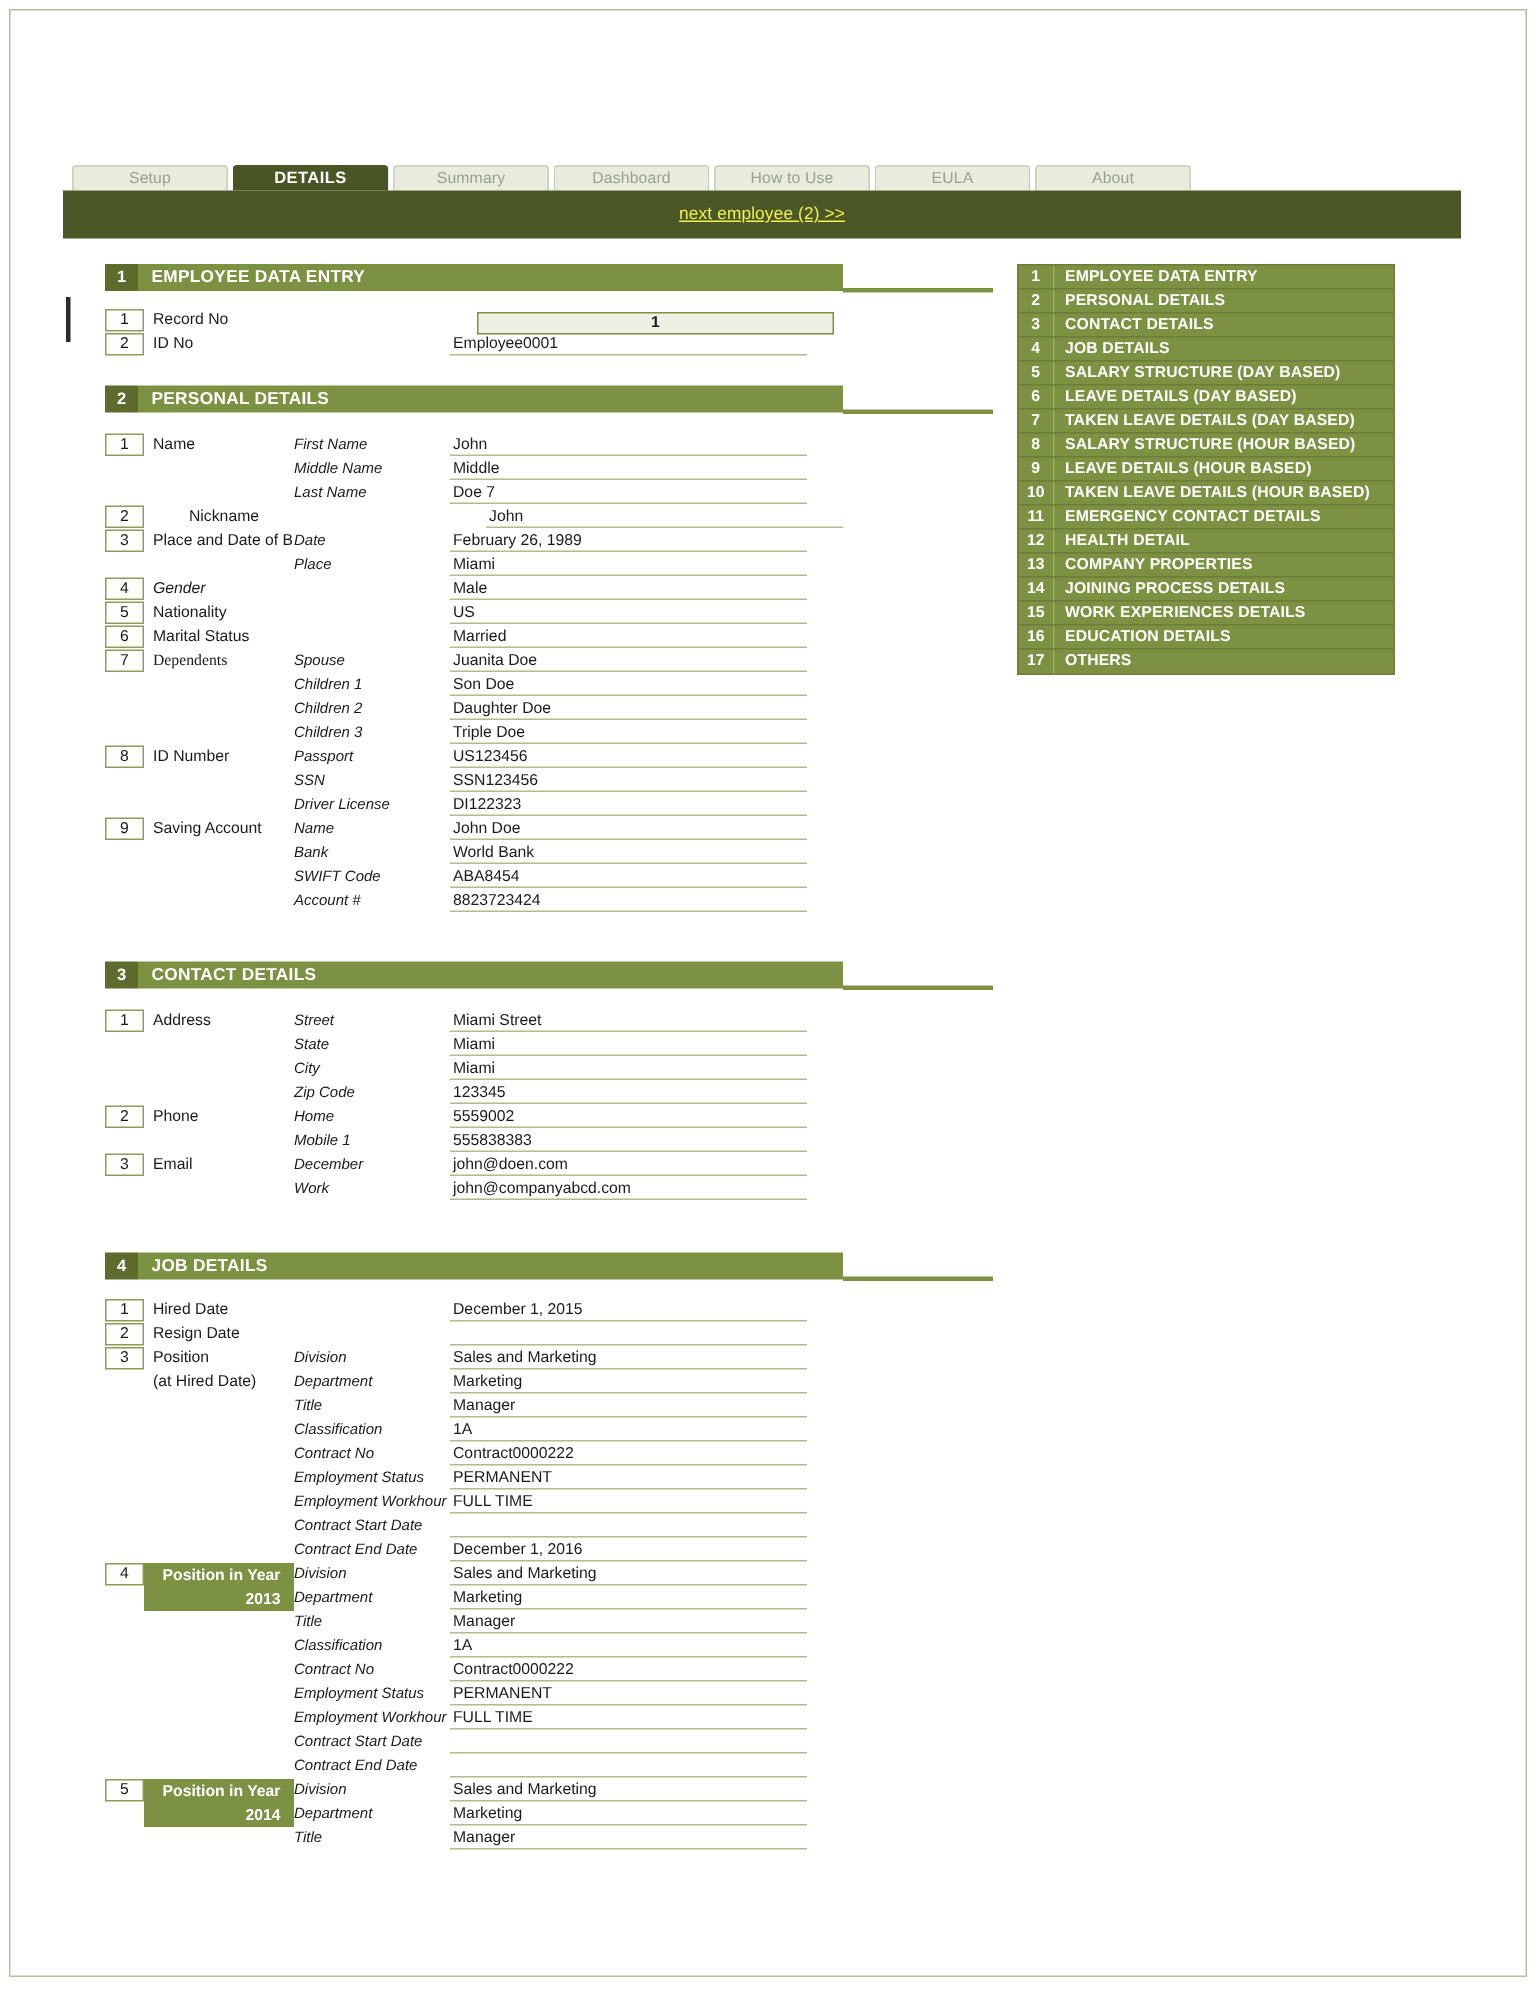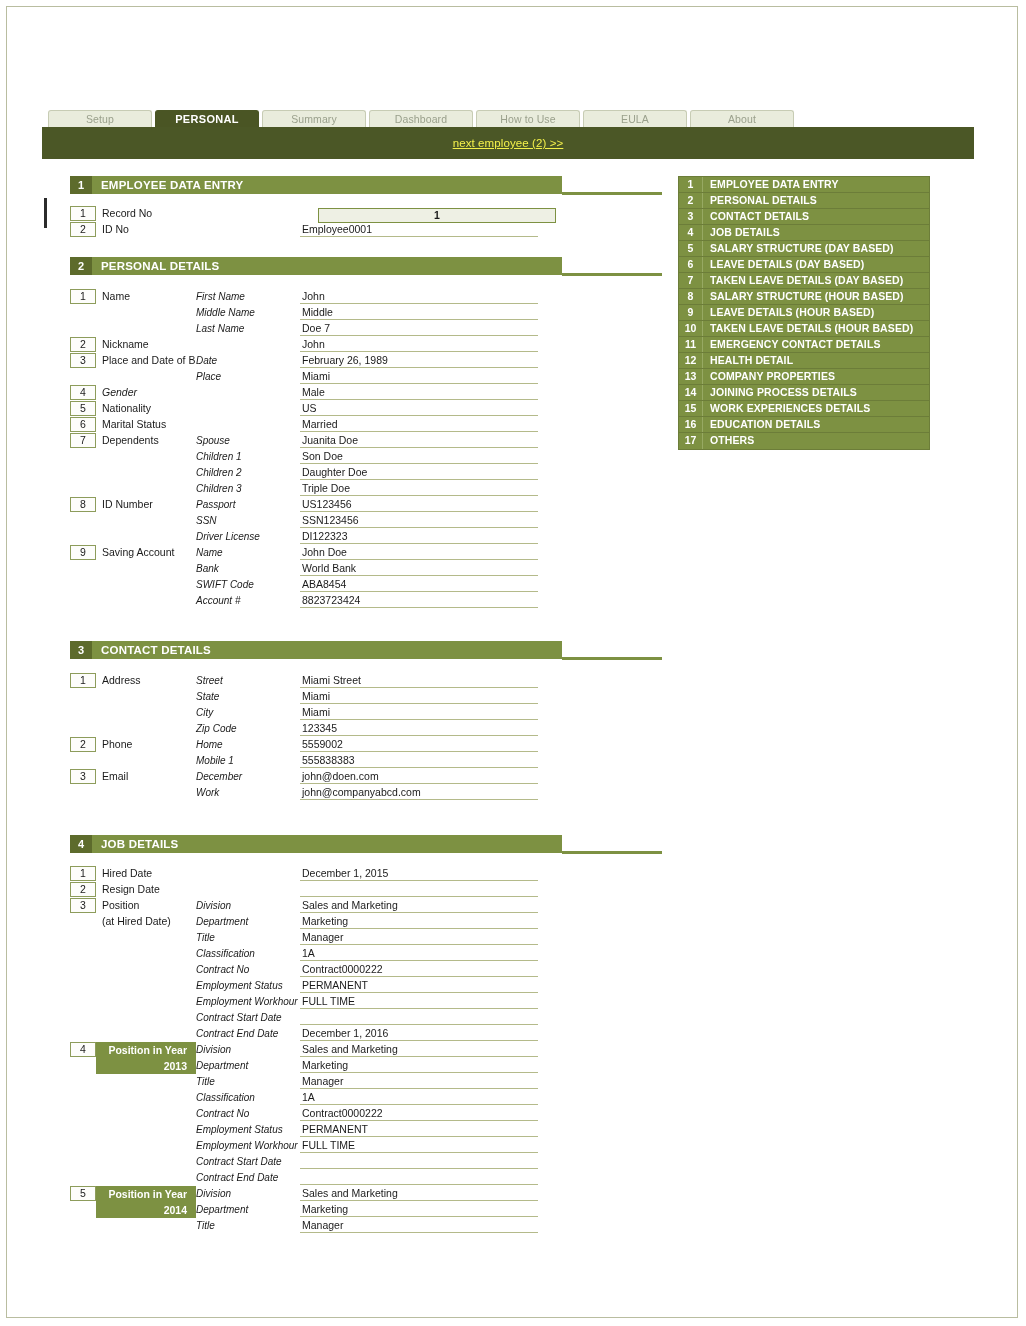--- a/index.html
+++ b/index.html
@@ -268,21 +268,21 @@
 </style>
 </head>
 <body>
 
 <div class="page-frame"></div>
 
 <div class="sheet">
 
   <div class="tabbar" id="tabbar">
       <div class="tab">Setup</div>
-      <div class="tab active">PERSONAL</div>
+      <div class="tab active">DETAILS</div>
       <div class="tab">Summary</div>
       <div class="tab">Dashboard</div>
       <div class="tab">How to Use</div>
       <div class="tab">EULA</div>
       <div class="tab">About</div>
     </div>
 
   <div class="banner">
     <a href="#">next employee (2) &gt;&gt;</a>
   </div>
@@ -328,21 +328,21 @@
           <div class="cell-val">Middle</div>
         </div>
         <div class="row">
           <div class="cell-num blank"></div>
           <div class="cell-label" style="flex: 0 0 100px;"></div>
           <div class="cell-sub">Last Name</div>
           <div class="cell-val">Doe 7</div>
         </div>
         <div class="row">
           <div class="cell-num">2</div>
-          <div class="cell-label" style="flex: 0 0 100px;">Nickname</div>
+          <div class="cell-label" style="flex: 0 0 100px; margin-left: 24px;">Nickname</div>
           <div class="cell-sub"></div>
           <div class="cell-val">John</div>
         </div>
         <div class="row">
           <div class="cell-num">3</div>
           <div class="cell-label" style="flex: 0 0 100px;">Place and Date of Birt</div>
           <div class="cell-sub">Date</div>
           <div class="cell-val">February 26, 1989</div>
         </div>
         <div class="row">
@@ -364,21 +364,21 @@
           <div class="cell-val">US</div>
         </div>
         <div class="row">
           <div class="cell-num">6</div>
           <div class="cell-label" style="flex: 0 0 100px;">Marital Status</div>
           <div class="cell-sub"></div>
           <div class="cell-val">Married</div>
         </div>
         <div class="row">
           <div class="cell-num">7</div>
-          <div class="cell-label" style="flex: 0 0 100px;">Dependents</div>
+          <div class="cell-label" style="flex: 0 0 100px; font-family: Liberation Serif, serif;">Dependents</div>
           <div class="cell-sub">Spouse</div>
           <div class="cell-val">Juanita Doe</div>
         </div>
         <div class="row">
           <div class="cell-num blank"></div>
           <div class="cell-label" style="flex: 0 0 100px;"></div>
           <div class="cell-sub">Children 1</div>
           <div class="cell-val">Son Doe</div>
         </div>
         <div class="row">

